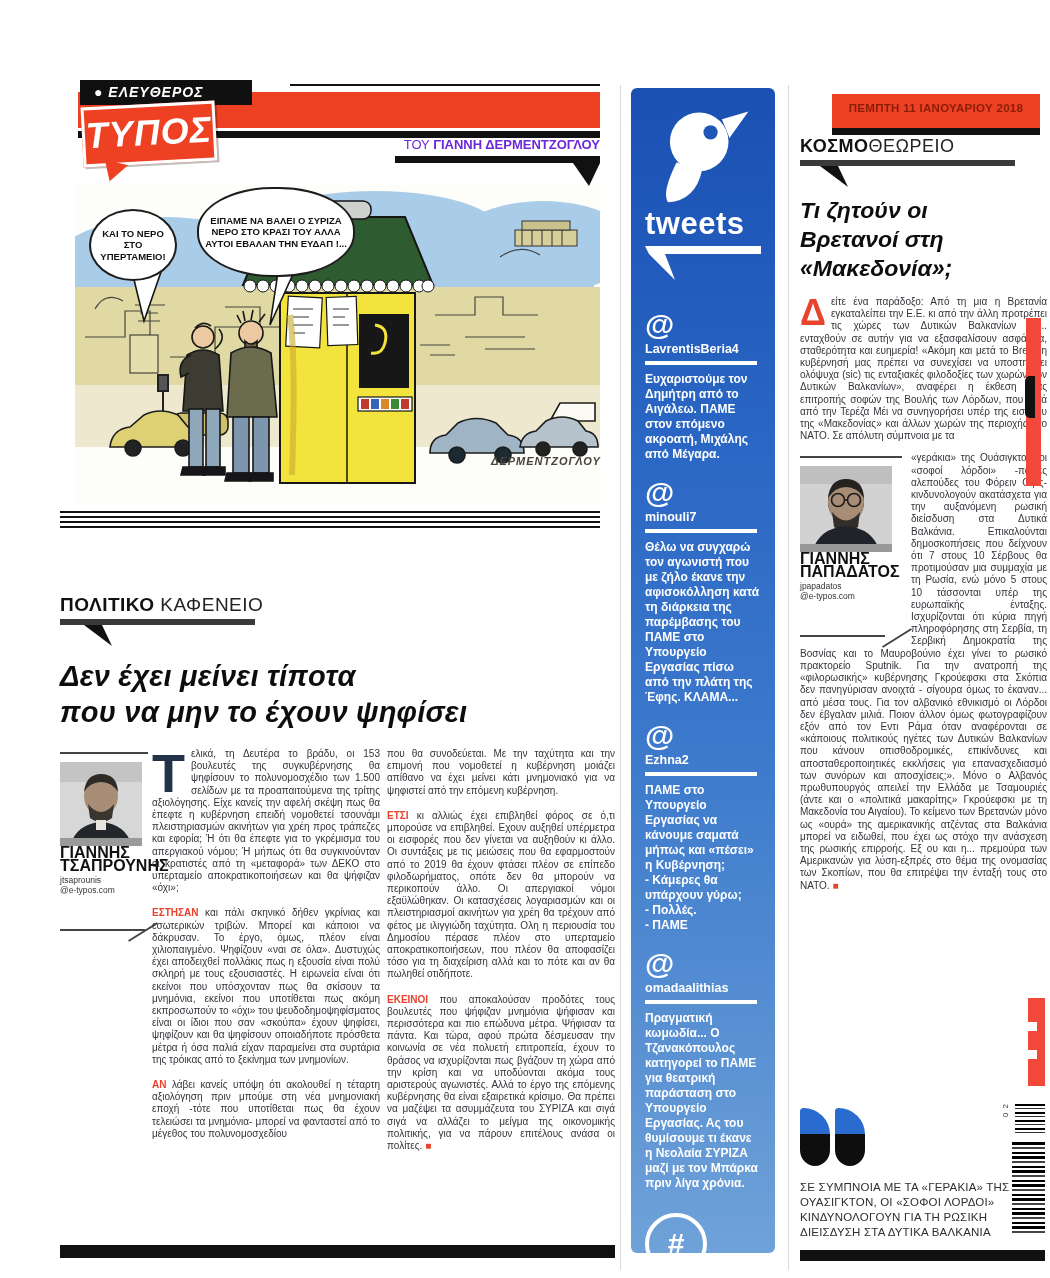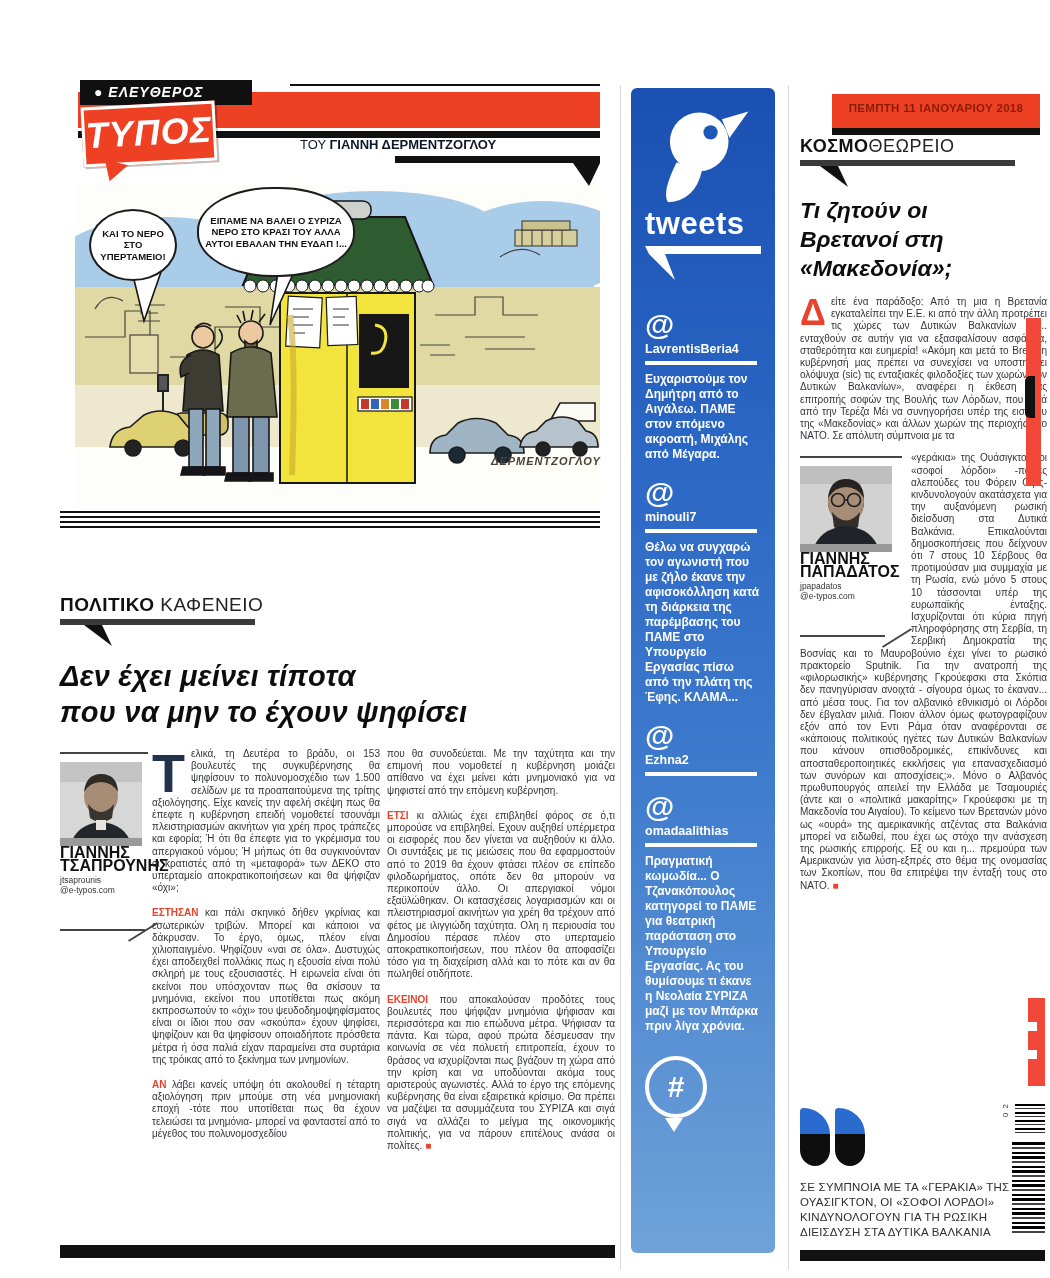--- a/index.html
+++ b/index.html
@@ -10,21 +10,21 @@
   .mast-band{position:absolute;left:78px;top:92px;width:522px;height:36px;background:#ee4023;}
   .mast-underbar{position:absolute;left:78px;top:131px;width:522px;height:7px;background:#111;}
   .logo{position:absolute;left:80px;top:80px;width:170px;height:110px;z-index:5;}
   .logo-kicker{position:absolute;left:0;top:0;width:158px;height:25px;background:#101010;color:#fff;
      font-size:14px;font-weight:bold;font-style:italic;line-height:25px;padding-left:14px;letter-spacing:1px;}
   .logo-main{position:absolute;left:2px;top:24px;width:128px;height:54px;background:#ee4023;border:3px solid #fff;
      color:#fff;font-size:36px;font-weight:bold;font-style:italic;text-align:center;line-height:52px;
      transform:rotate(-3deg);box-shadow:2px 2px 0 rgba(0,0,0,.25);letter-spacing:1px;}
   .logo-tail{position:absolute;left:22px;top:82px;width:0;height:0;border-left:10px solid transparent;
      border-right:14px solid transparent;border-top:20px solid #ee4023;transform:rotate(14deg);}
-  .cartoon-byline{position:absolute;left:300px;top:137px;width:300px;font-size:13px;color:#0f172a;z-index:4;}
+  .cartoon-byline{position:absolute;left:300px;top:137px;width:300px;text-align:right;font-size:13px;color:#6d28d9;z-index:4;}
   .cartoon-byline b{font-weight:bold;}
   .byline-bar{position:absolute;left:395px;top:156px;z-index:4;}
   
   .cartoon{position:absolute;left:75px;top:185px;width:525px;height:320px;}
   .bubble{position:absolute;background:#fff;border:2px solid #1c1c1c;z-index:6;display:flex;align-items:center;
      justify-content:center;text-align:center;font-size:9.5px;font-weight:bold;color:#111;line-height:11.5px;padding:6px;}
   .b1{left:14px;top:24px;width:72px;height:56px;border-radius:50%;}
   .b2{left:122px;top:2px;width:142px;height:74px;border-radius:48%;}
   .signature{position:absolute;left:380px;top:270px;font-size:11px;font-style:italic;font-weight:bold;
      color:#4a4336;letter-spacing:1px;margin-left:36px;}
@@ -326,20 +326,24 @@
     <div class="tweet">
       <div class="tw-at">@</div>
       <div class="tw-handle">minouli7</div>
       <div class="tw-rule"></div>
       <div class="tw-text">Θέλω να συγχαρώ τον αγωνιστή που με ζήλο έκανε την αφισοκόλληση κατά τη διάρκεια της παρέμβασης του ΠΑΜΕ στο Υπουργείο Εργασίας πίσω από την πλάτη της Έφης. ΚΛΑΜΑ...</div>
     </div>
     <div class="tweet">
       <div class="tw-at">@</div>
       <div class="tw-handle">Ezhna2</div>
       <div class="tw-rule"></div>
+      <div class="tw-text">ΠΑΜΕ στο Υπουργείο Εργασίας να κάνουμε σαματά μήπως και «πέσει» η Κυβέρνηση;
+- Κάμερες θα υπάρχουν γύρω;
+- Πολλές.
+- ΠΑΜΕ</div>
     </div>
     <div class="tweet">
       <div class="tw-at">@</div>
       <div class="tw-handle">omadaalithias</div>
       <div class="tw-rule"></div>
       <div class="tw-text">Πραγματική κωμωδία... Ο Τζανακόπουλος κατηγορεί το ΠΑΜΕ για θεατρική παράσταση στο Υπουργείο Εργασίας. Ας του θυμίσουμε τι έκανε η Νεολαία ΣΥΡΙΖΑ μαζί με τον Μπάρκα πριν λίγα χρόνια.</div>
     </div>
 
     <div class="hash-wrap">
       <div class="hash-pin">

